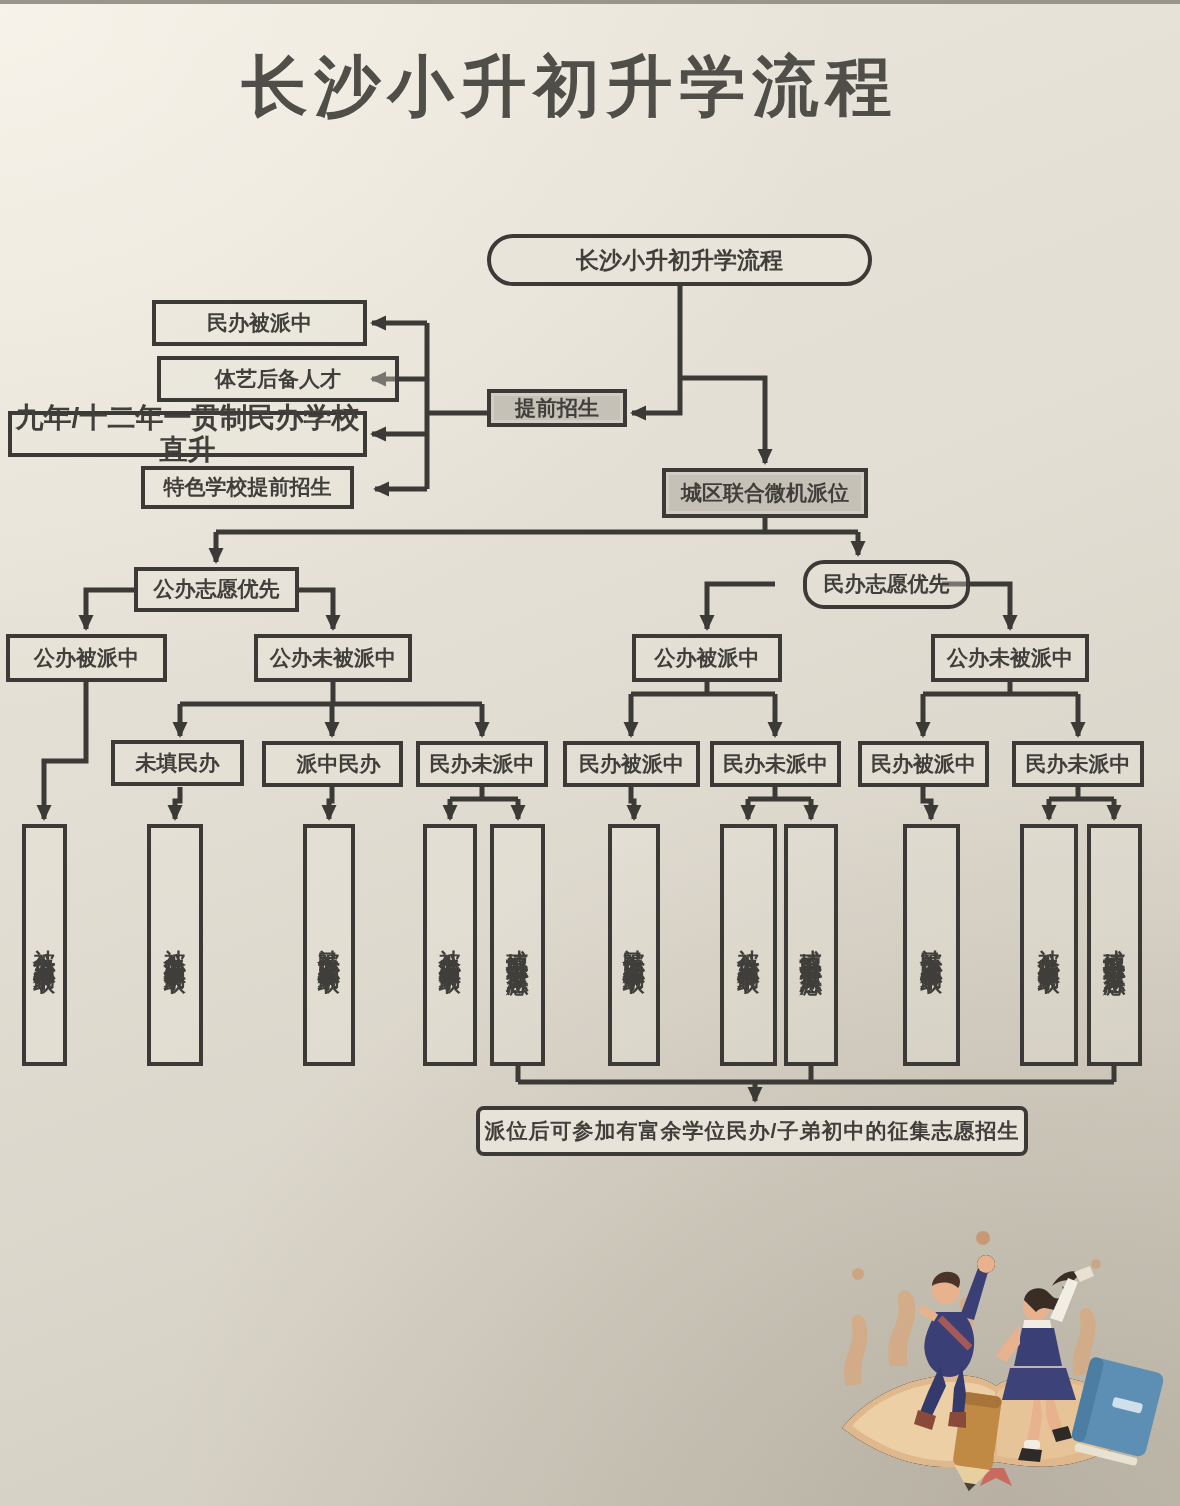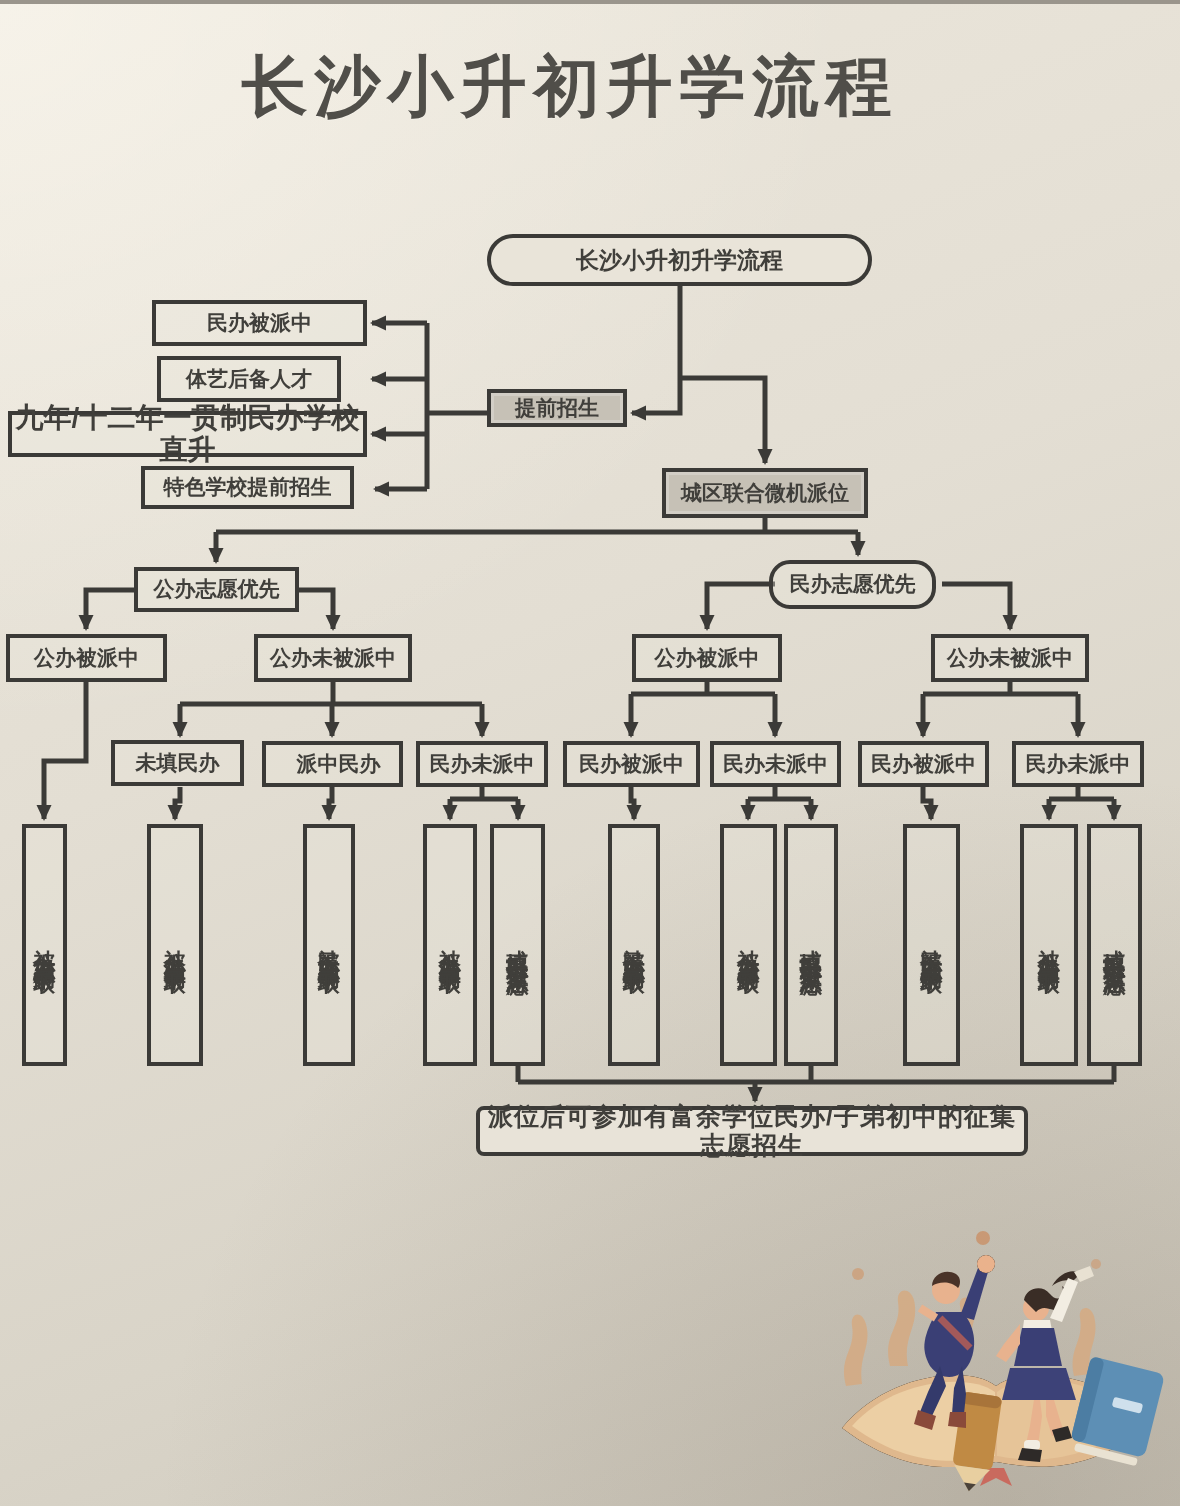--- a/index.html
+++ b/index.html
@@ -22,21 +22,21 @@
     display:flex;align-items:center;justify-content:center;text-align:center;
     font-weight:700;font-size:21px;color:#403f3b;line-height:1.15;
     background:rgba(233,228,217,.35);
   }
   .pill{border-radius:26px;background:#e9e4d9;border-width:4px;}
   .gray{background:#c6c1b6;box-shadow:inset 0 0 0 3px rgba(255,255,255,.22);}
   .vnode{
     writing-mode:vertical-rl;text-orientation:upright;
     font-size:22px;letter-spacing:3px;padding:6px 0;
   }
-  .footerbar{border-radius:8px;background:#e8e3d8;font-size:25px;letter-spacing:1px;}
+  .footerbar{border-radius:8px;background:#e8e3d8;font-size:21px;letter-spacing:1px;}
   svg.wires{position:absolute;left:0;top:0;pointer-events:none;}
   svg.illu{position:absolute;left:828px;top:1212px;}
 </style>
 </head>
 <body>
 
 <div class="poster">
 
   <div class="title">长沙小升初升学流程</div>
 
@@ -108,28 +108,28 @@
       <path d="M1114,1062 V1078"></path>
       <path d="M518,1078 H1114"></path>
       <path d="M755,1078 V1097" marker-end="url(#ah)"></path>
     </g>
   </svg>
 
   <div class="node pill" style="left:487px;top:230px;width:385px;height:52px;font-size:23px;">长沙小升初升学流程</div>
 
   <div class="node gray" style="left:487px;top:385px;width:140px;height:38px;">提前招生</div>
   <div class="node" style="left:152px;top:296px;width:215px;height:46px;">民办被派中</div>
-  <div class="node" style="left:157px;top:352px;width:184px;height:46px;">体艺后备人才</div>
+  <div class="node" style="left:157px;top:352px;width:242px;height:46px;">体艺后备人才</div>
   <div class="node" style="left:8px;top:407px;width:359px;height:46px;font-size:28px;">九年/十二年一贯制民办学校直升</div>
   <div class="node" style="left:141px;top:462px;width:213px;height:43px;">特色学校提前招生</div>
 
   <div class="node gray" style="left:662px;top:464px;width:206px;height:50px;">城区联合微机派位</div>
 
   <div class="node" style="left:134px;top:563px;width:165px;height:45px;">公办志愿优先</div>
-  <div class="node" style="left:769px;top:556px;width:167px;height:49px;border-radius:21px;">民办志愿优先</div>
+  <div class="node" style="left:803px;top:556px;width:167px;height:49px;border-radius:21px;">民办志愿优先</div>
 
   <div class="node" style="left:6px;top:630px;width:161px;height:48px;">公办被派中</div>
   <div class="node" style="left:254px;top:630px;width:158px;height:48px;">公办未被派中</div>
   <div class="node" style="left:632px;top:630px;width:150px;height:48px;">公办被派中</div>
   <div class="node" style="left:931px;top:630px;width:158px;height:48px;">公办未被派中</div>
 
   <div class="node" style="left:111px;top:736px;width:133px;height:46px;">未填民办</div>
   <div class="node" style="left:262px;top:737px;width:141px;height:46px;padding-left:12px;">派中民办</div>
   <div class="node" style="left:416px;top:737px;width:132px;height:46px;">民办未派中</div>
   <div class="node" style="left:563px;top:737px;width:137px;height:46px;">民办被派中</div>

